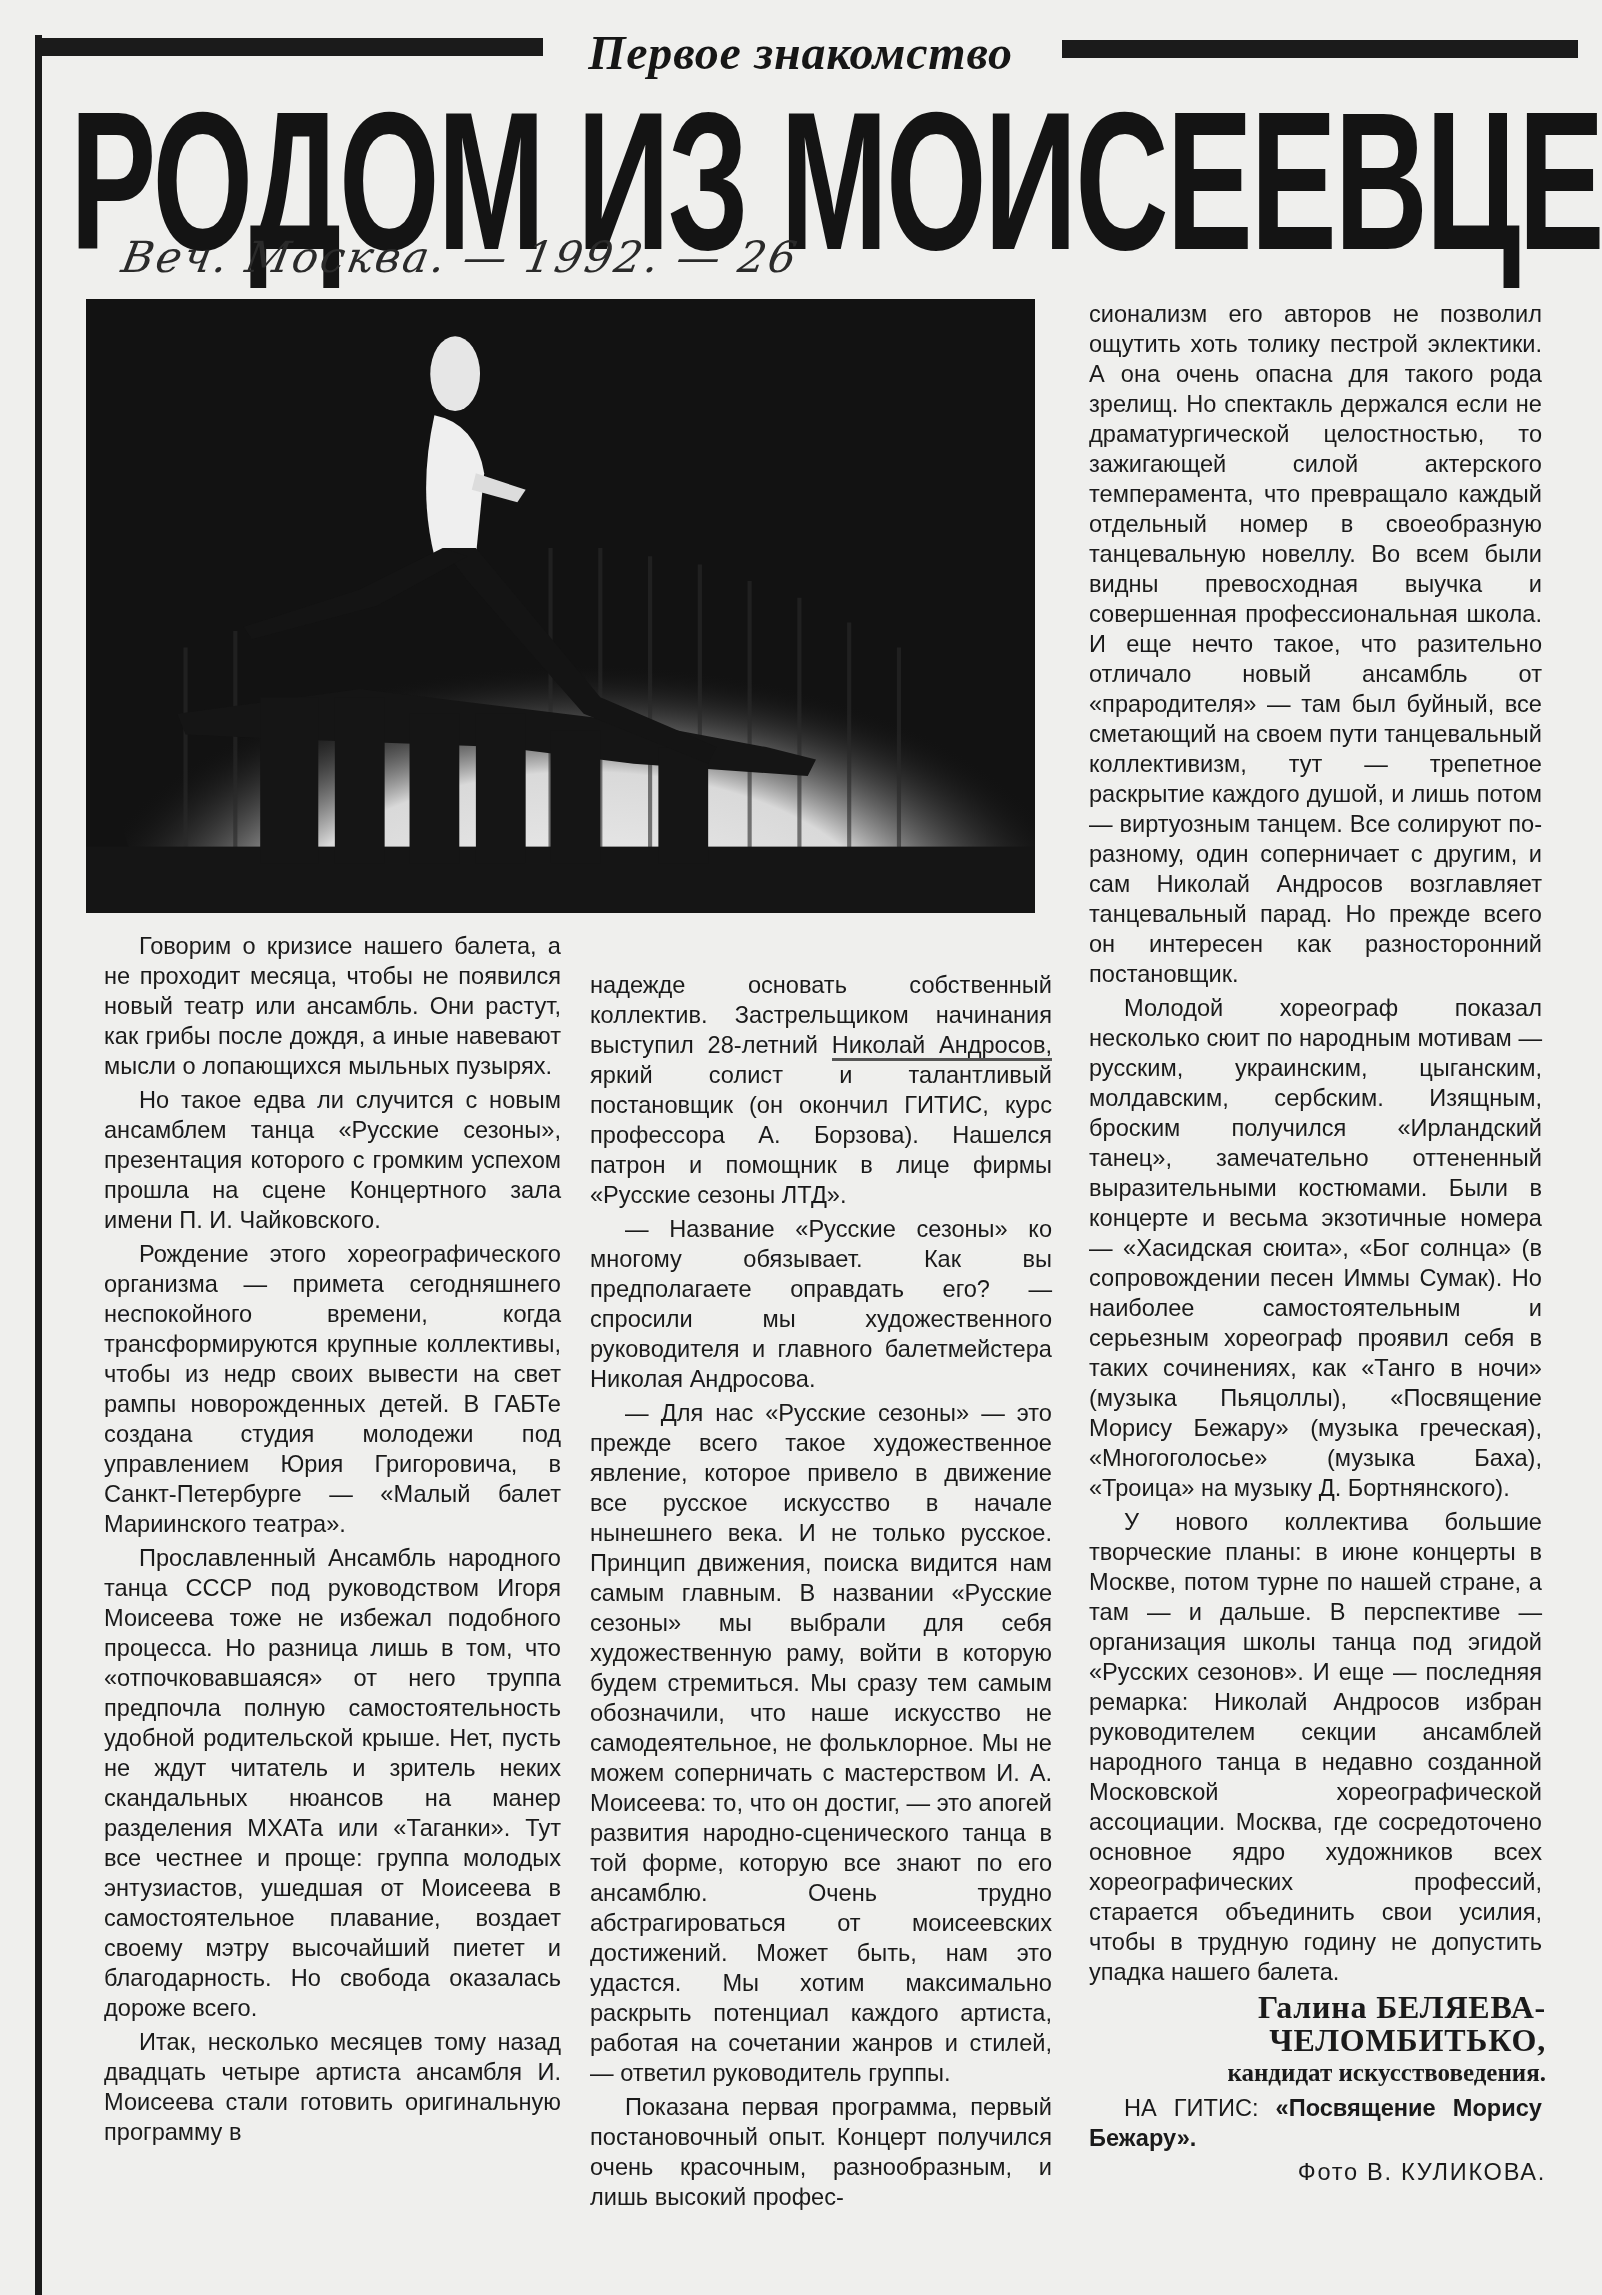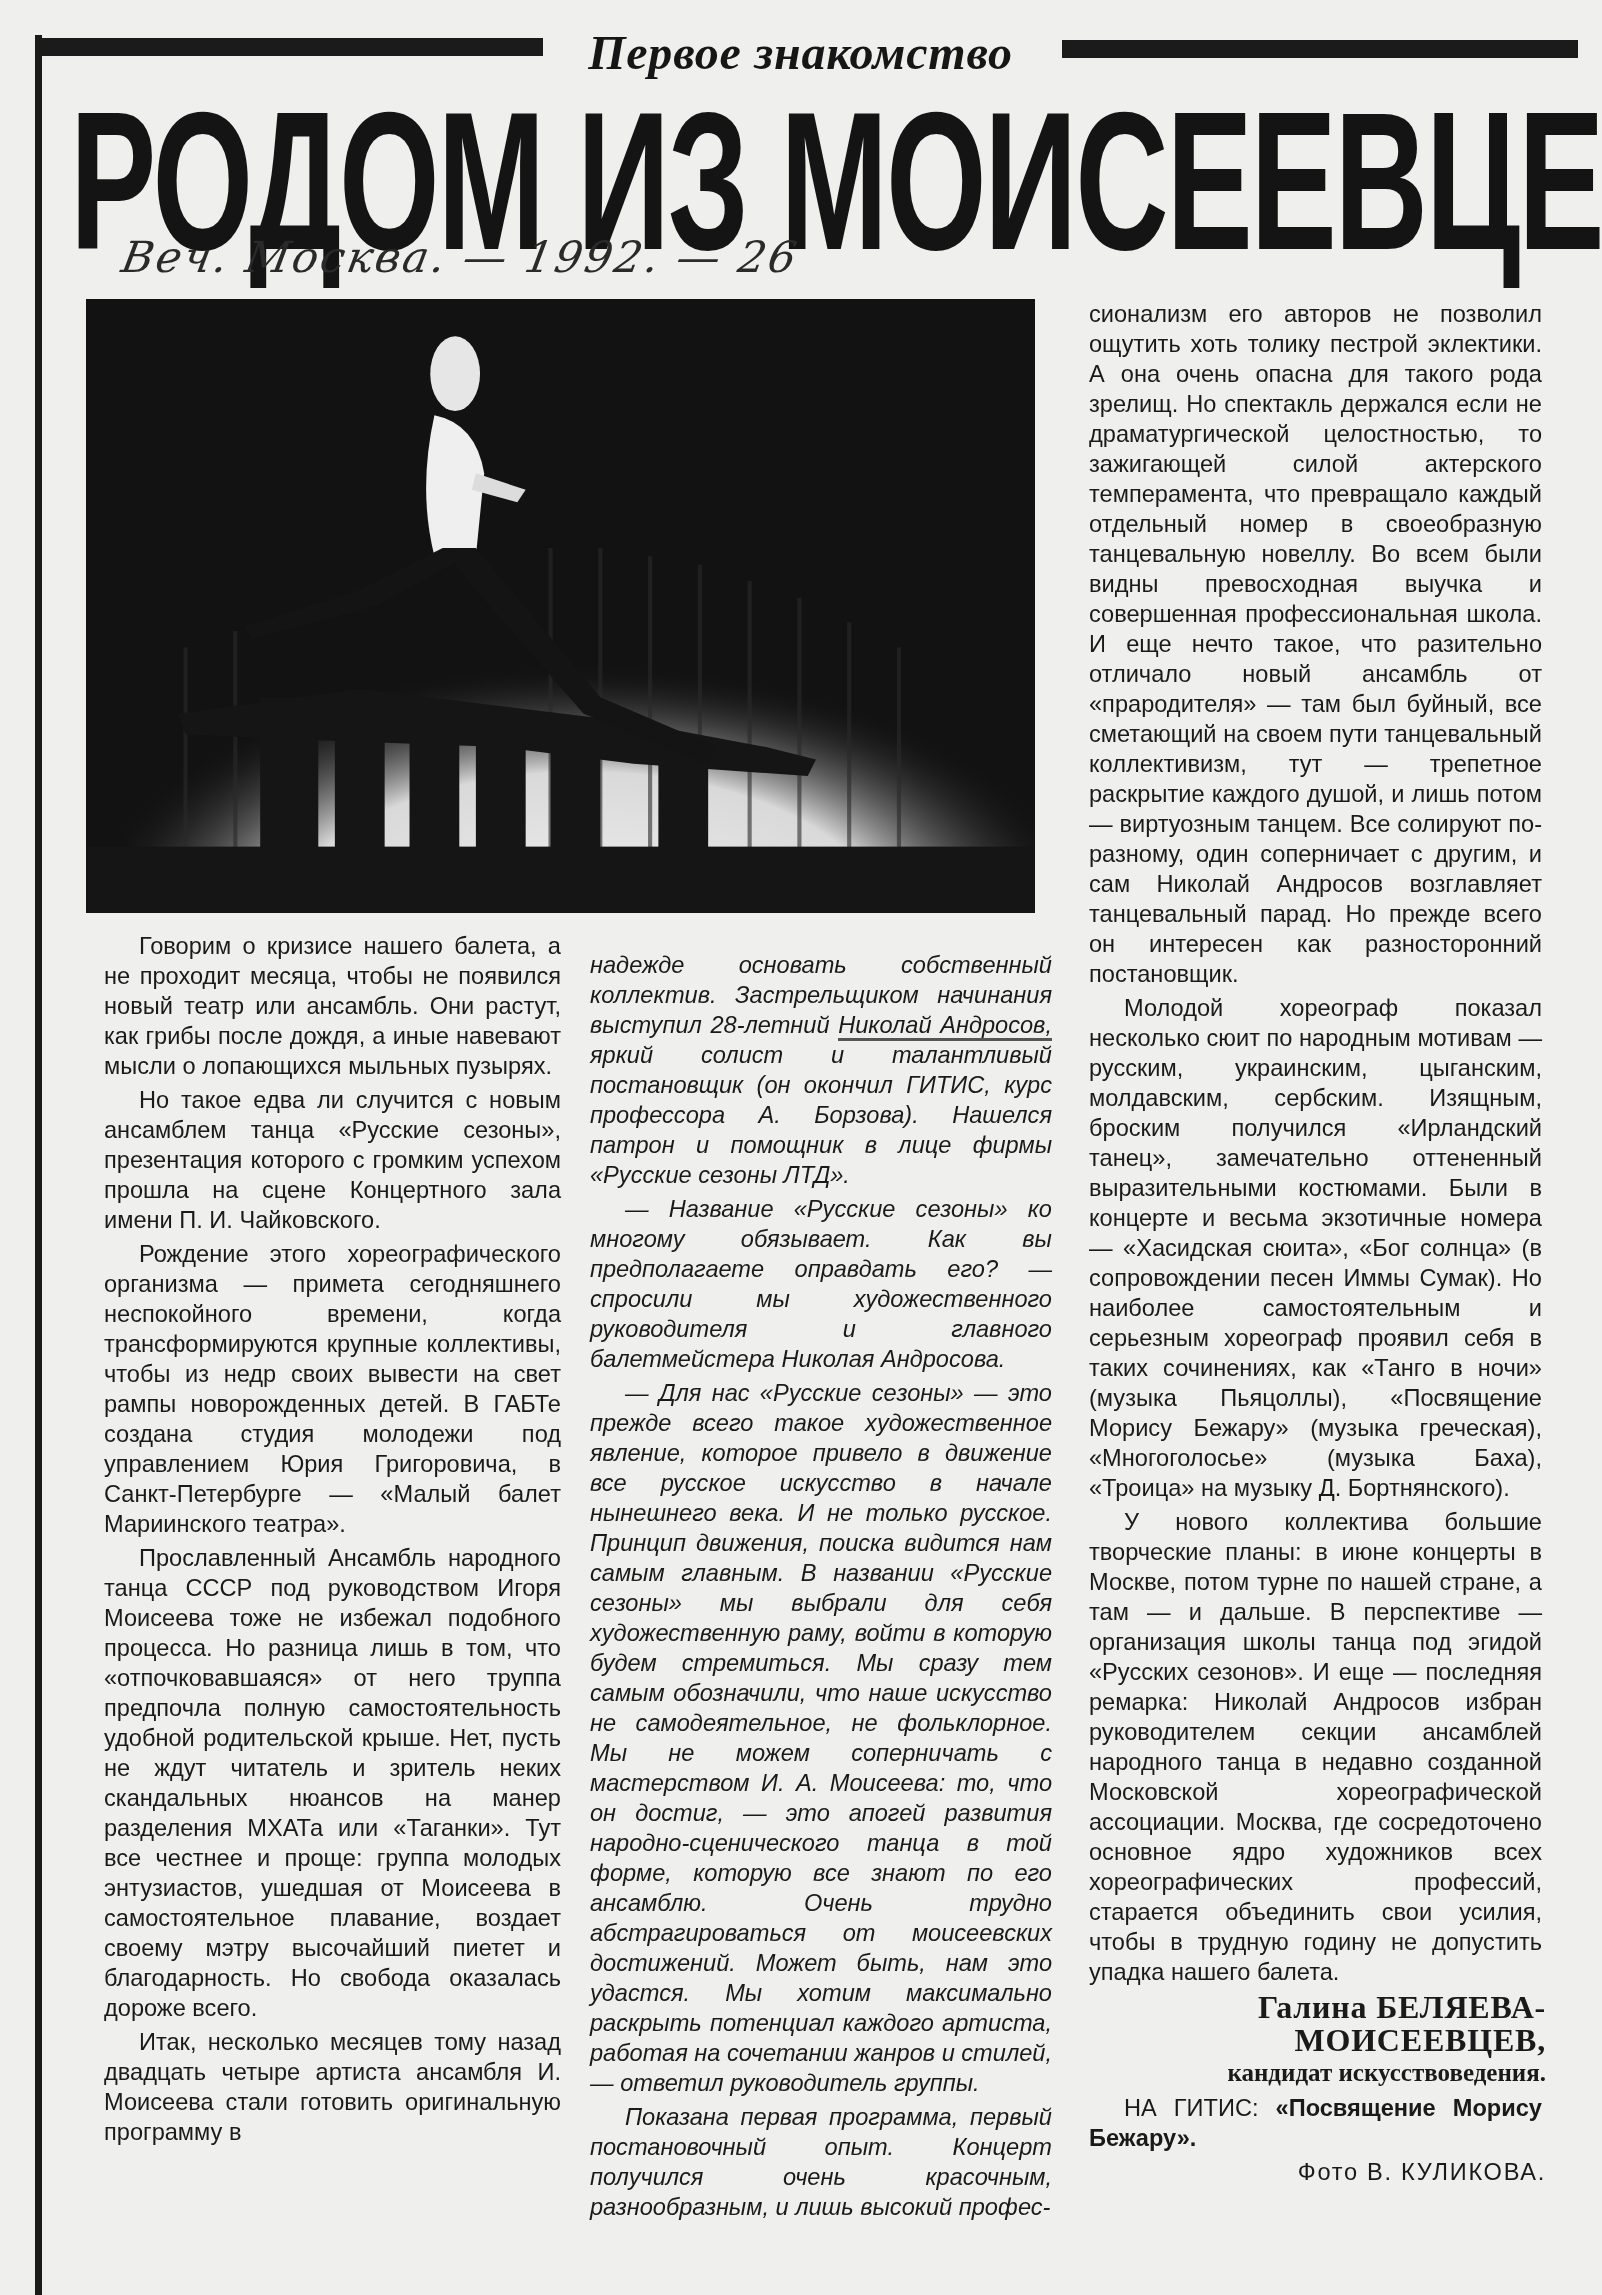--- a/index.html
+++ b/index.html
@@ -44,21 +44,21 @@
     background: #0d0d0d; overflow: hidden;
   }
   .photo svg { width: 100%; height: 100%; display: block; }
   .col {
     position: absolute; font-size: 23.6px; line-height: 30px; text-align: justify;
     hyphens: manual;
   }
   .col p { margin: 4px; text-indent: 35px; }
   .col p.noindent { text-indent: 0; }
   .col1 { left: 100px; top: 927px; width: 465px; }
-  .col2 { left: 586px; top: 946px; width: 470px; font-style: italic; }
+  .col2 { left: 586px; top: 966px; width: 470px; }
   .col3 { left: 1085px; top: 295px; width: 461px; }
   .underline { border-bottom: 3.3px solid #555; }
   .signature {
     font-family: "Liberation Serif", "DejaVu Serif", serif; font-weight: bold;
     text-align: right; font-size: 32px; line-height: 33px; letter-spacing: 0.8px;
   }
   .credential {
     font-family: "Liberation Serif", "DejaVu Serif", serif; font-weight: bold;
     text-align: right; font-size: 25px; line-height: 31.5px;
   }
@@ -134,19 +134,19 @@
   <p>— Для нас «Русские сезоны» — это прежде всего такое художественное явление, которое привело в движение все русское искусство в начале нынешнего века. И не только русское. Принцип движения, поиска видится нам самым главным. В названии «Русские сезоны» мы выбрали для себя художественную раму, войти в которую будем стремиться. Мы сразу тем самым обозначили, что наше искусство не самодеятельное, не фольклорное. Мы не можем соперничать с мастерством И. А. Моисеева: то, что он достиг, — это апогей развития народно-сценического танца в той форме, которую все знают по его ансамблю. Очень трудно абстрагироваться от моисеевских достижений. Может быть, нам это удастся. Мы хотим максимально раскрыть потенциал каждого артиста, работая на сочетании жанров и стилей, — ответил руководитель группы.</p>
   <p>Показана первая программа, первый постановочный опыт. Концерт получился очень красочным, разнообразным, и лишь высокий профес-</p>
 </div>
 
 <div class="col col3">
   <p class="noindent">сионализм его авторов не позволил ощутить хоть толику пестрой эклектики. А она очень опасна для такого рода зрелищ. Но спектакль держался если не драматургической целостностью, то зажигающей силой актерского темперамента, что превращало каждый отдельный номер в своеобразную танцевальную новеллу. Во всем были видны превосходная выучка и совершенная профессиональная школа. И еще нечто такое, что разительно отличало новый ансамбль от «прародителя» — там был буйный, все сметающий на своем пути танцевальный коллективизм, тут — трепетное раскрытие каждого душой, и лишь потом — виртуозным танцем. Все солируют по-разному, один соперничает с другим, и сам Николай Андросов возглавляет танцевальный парад. Но прежде всего он интересен как разносторонний постановщик.</p>
   <p>Молодой хореограф показал несколько сюит по народным мотивам — русским, украинским, цыганским, молдавским, сербским. Изящным, броским получился «Ирландский танец», замечательно оттененный выразительными костюмами. Были в концерте и весьма экзотичные номера — «Хасидская сюита», «Бог солнца» (в сопровождении песен Иммы Сумак). Но наиболее самостоятельным и серьезным хореограф проявил себя в таких сочинениях, как «Танго в ночи» (музыка Пьяцоллы), «Посвящение Морису Бежару» (музыка греческая), «Многоголосье» (музыка Баха), «Троица» на музыку Д. Бортнянского).</p>
   <p>У нового коллектива большие творческие планы: в июне концерты в Москве, потом турне по нашей стране, а там — и дальше. В перспективе — организация школы танца под эгидой «Русских сезонов». И еще — последняя ремарка: Николай Андросов избран руководителем секции ансамблей народного танца в недавно созданной Московской хореографической ассоциации. Москва, где сосредоточено основное ядро художников всех хореографических профессий, старается объединить свои усилия, чтобы в трудную годину не допустить упадка нашего балета.</p>
   <div class="signature">
     <div>Галина БЕЛЯЕВА-</div>
-    <div>МОИСЕЕВЦЕВ,</div>
+    <div>ЧЕЛОМБИТЬКО,</div>
   </div>
   <div class="credential">кандидат искусствоведения.</div>
   <p class="caption"><span>НА ГИТИС:</span> <b>«Посвящение Морису Бежару».</b></p>
   <div class="photo-credit">Фото В. КУЛИКОВА.</div>
 </div>
 
 
 </body></html>

